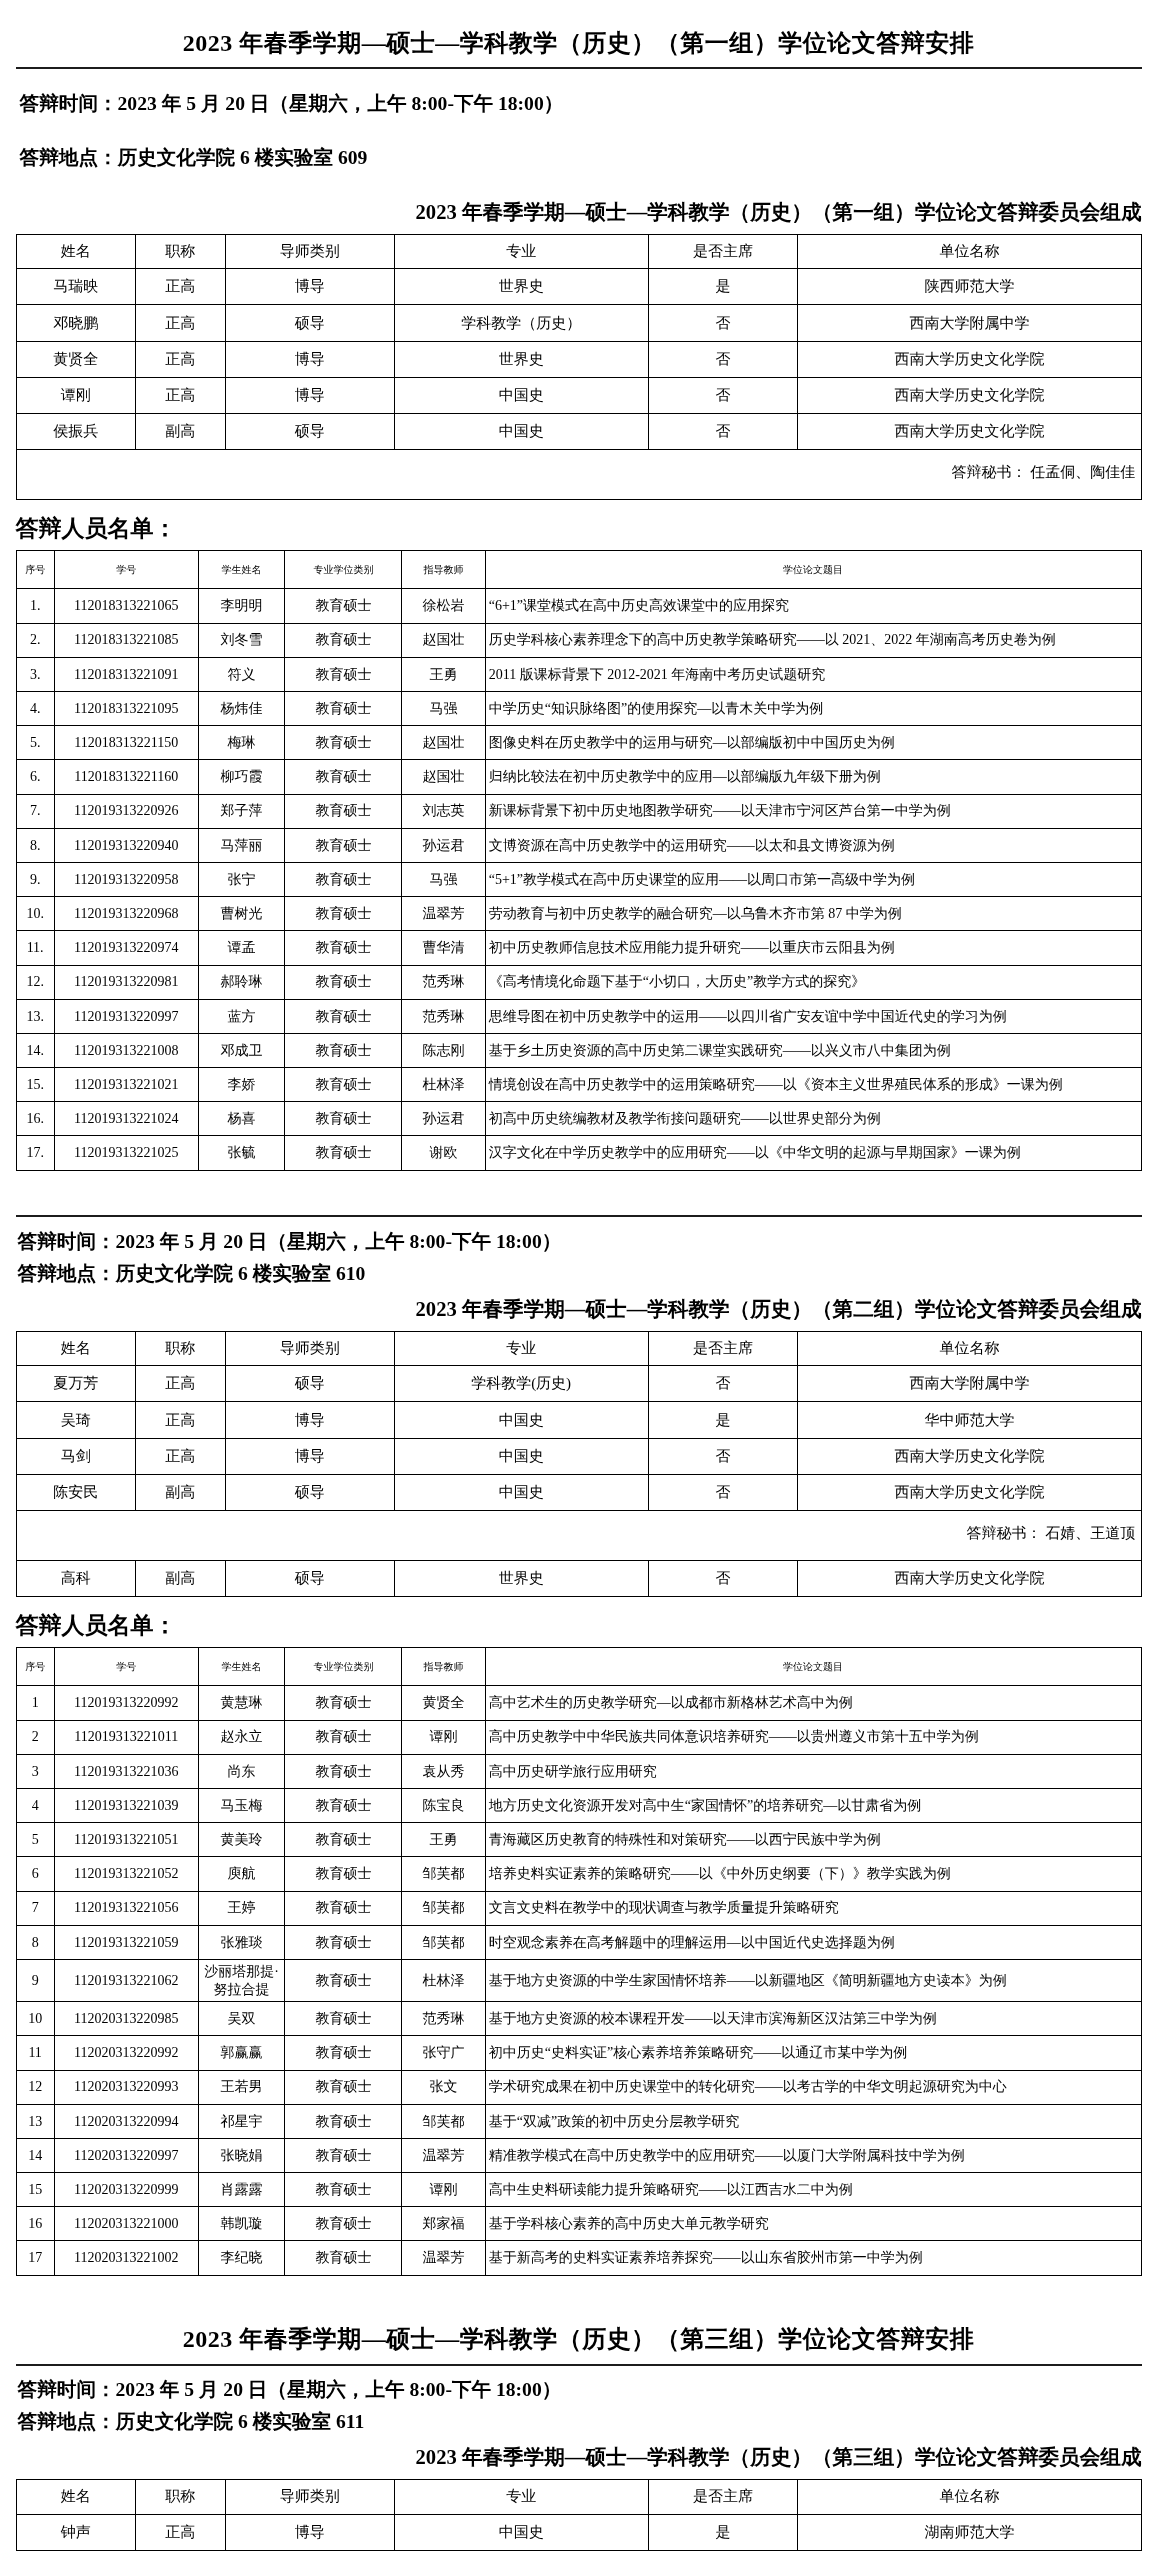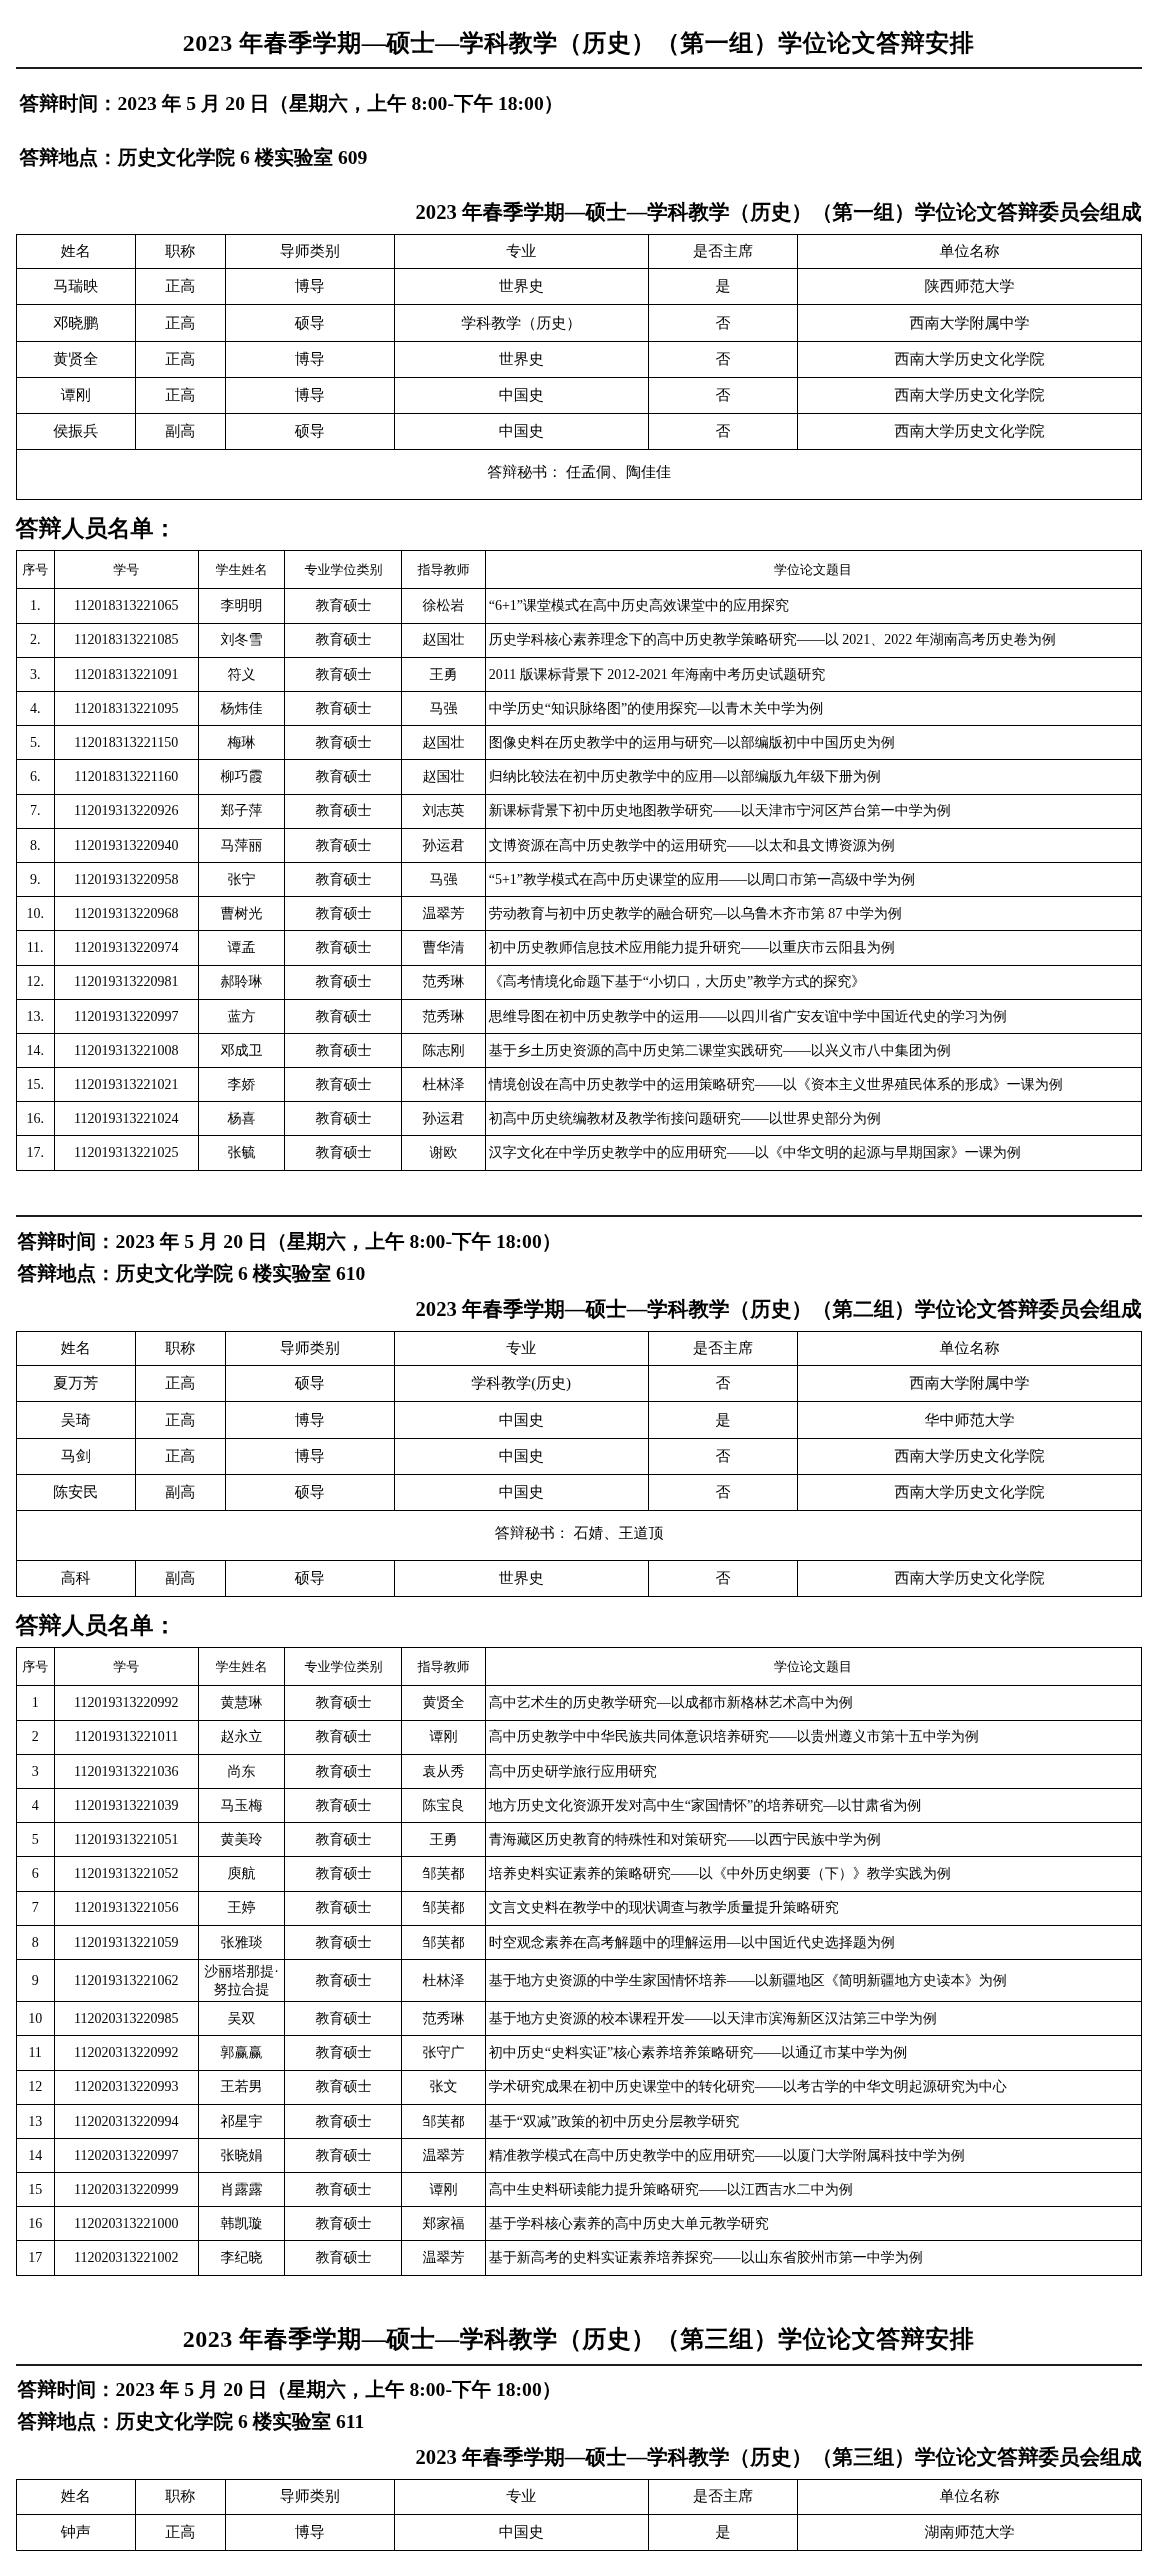--- a/index.html
+++ b/index.html
@@ -45,31 +45,31 @@
     border: 1px solid #000;
     text-align: center;
     vertical-align: middle;
     padding: 3.1px 3.1px;
     overflow: hidden;
   }
   .committee-table th { font-size: 15px; font-weight: normal; height: 27px; margin-left: 48px; }
   .committee-table td { font-size: 15px; height: 29px; }
   .committee-table { border: 1.5px solid #000; }
   .secretary-cell {
-    text-align: center;
+    text-align: right;
     font-size: 15px;
     padding: 8.2px 5.2px 11.3px 6.2px !important;
   }
   .roster-heading {
     font-size: 23px;
     font-weight: bold;
     margin: 13.4px 0 6.2px 0;
   }
   .student-table { border: 1.5px solid #000; }
-  .student-table th { font-size: 13px; font-weight: normal; height: 31px; line-height: 1.25; }
+  .student-table th { font-size: 10px; font-weight: normal; height: 31px; line-height: 1.25; }
   .student-table td { font-size: 14px; height: 27px; line-height: 1.25; }
   .student-table td.thesis { text-align: left; }
 </style>
 </head>
 <body>
 
 <div id="page">
   <div class="section loose">
     <div class="section-title">2023 年春季学期—硕士—学科教学（历史）（第一组）学位论文答辩安排</div>
     <hr class="title-rule">

